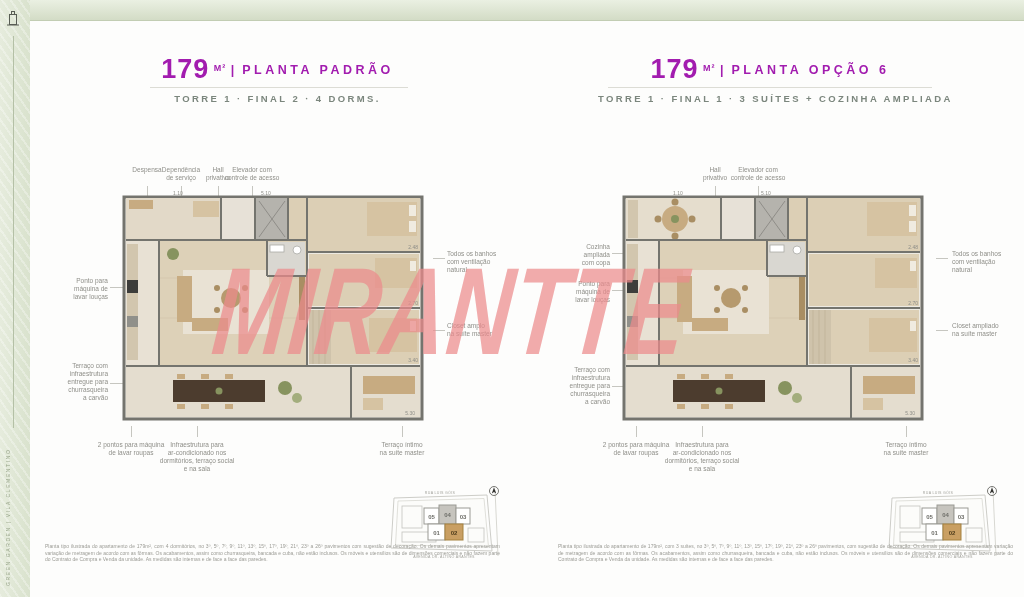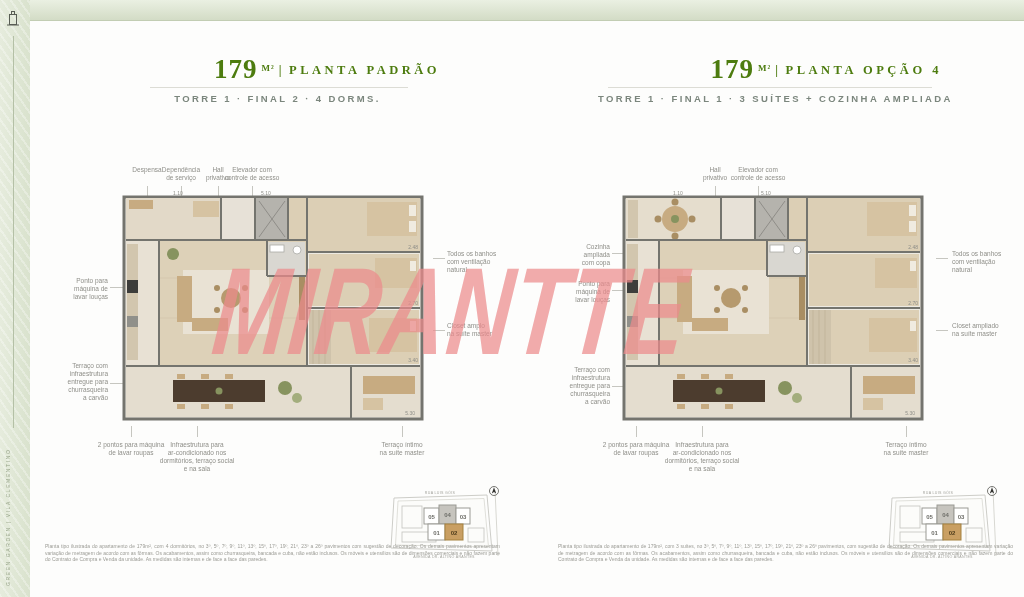--- a/index.html
+++ b/index.html
@@ -12,21 +12,21 @@
   .leftstrip{position:absolute;left:0;top:0;width:30px;height:597px;
     background:linear-gradient(90deg,#e6ecdd,#d9e2cd);}
   .leftstrip::before{content:"";position:absolute;inset:0;
     background:repeating-linear-gradient(55deg,rgba(255,255,255,.30) 0 2px,rgba(0,0,0,0) 2px 7px);}
   .spine-line{position:absolute;left:13px;top:36px;width:1px;height:392px;background:#b4c0a6;}
   .spine-text{position:absolute;left:5px;top:436px;width:18px;height:150px;
     writing-mode:vertical-rl;transform:rotate(180deg);
     font-size:5px;letter-spacing:1.6px;color:#97a489;white-space:nowrap;}
   .bldg-icon{position:absolute;left:6px;top:9px;}
 
-  .title-wrap{position:absolute;text-align:right;color:#4d7c0f;white-space:nowrap;font-family:Liberation Serif, serif;}
+  .title-wrap{position:absolute;text-align:center;color:#a21caf;white-space:nowrap;}
   .big{font-size:27px;font-weight:700;letter-spacing:1px;}
   .unit{font-size:9px;font-weight:700;letter-spacing:1px;vertical-align:7px;}
   .tname{font-size:12.5px;font-weight:700;letter-spacing:3.5px;vertical-align:4px;}
   .rule{position:absolute;height:1px;background:#dcdcd5;}
   .subtitle{position:absolute;text-align:center;font-size:9.5px;font-weight:700;
     letter-spacing:2.4px;color:#7b867d;white-space:nowrap;}
 
   .co{position:absolute;font-size:6.5px;line-height:8px;color:#8f8f89;white-space:pre-line;}
   .cc{transform:translateX(-50%);text-align:center;}
   .crt{text-align:right;}
@@ -208,21 +208,21 @@
   </svg>
 
   <div class="disc" style="left:45px;top:543px;width:455px;">Planta tipo ilustrada do apartamento de 179m², com 4 dormitórios, no 3º, 5º, 7º, 9º, 11º, 13º, 15º, 17º, 19º, 21º, 23º a 26º pavimentos com sugestão de decoração. Os demais pavimentos apresentam variação de metragem de acordo com as fôrmas. Os acabamentos, assim como churrasqueira, bancada e cuba, não estão inclusos. Os móveis e utensílios são de dimensões comerciais e não fazem parte do Contrato de Compra e Venda da unidade. As medidas são internas e de face a face das paredes.</div>
 </div>
 
 <div>
   <div class="title-wrap" style="left:598px;top:54px;width:344px;">
     <span class="big">179</span>
     <span class="unit">M²</span>
     <span class="tname">|</span>
-    <span class="tname">PLANTA OPÇÃO 4</span>
+    <span class="tname">PLANTA OPÇÃO 6</span>
   </div>
   <div class="rule" style="left:608px;top:87px;width:324px;"></div>
   <div class="subtitle" style="left:598px;top:93px;width:344px;">TORRE 1 · FINAL 1 · 3 SUÍTES + COZINHA AMPLIADA</div>
 
   <div class="co cc" style="left:715px;top:166px;">Hall
 privativo</div>
   <div class="co cc" style="left:758px;top:166px;">Elevador com
 controle de acesso</div>
   <div class="line vline" style="left:715px;top:186px;height:16px;"></div>
   <div class="line vline" style="left:758px;top:186px;height:16px;"></div>

